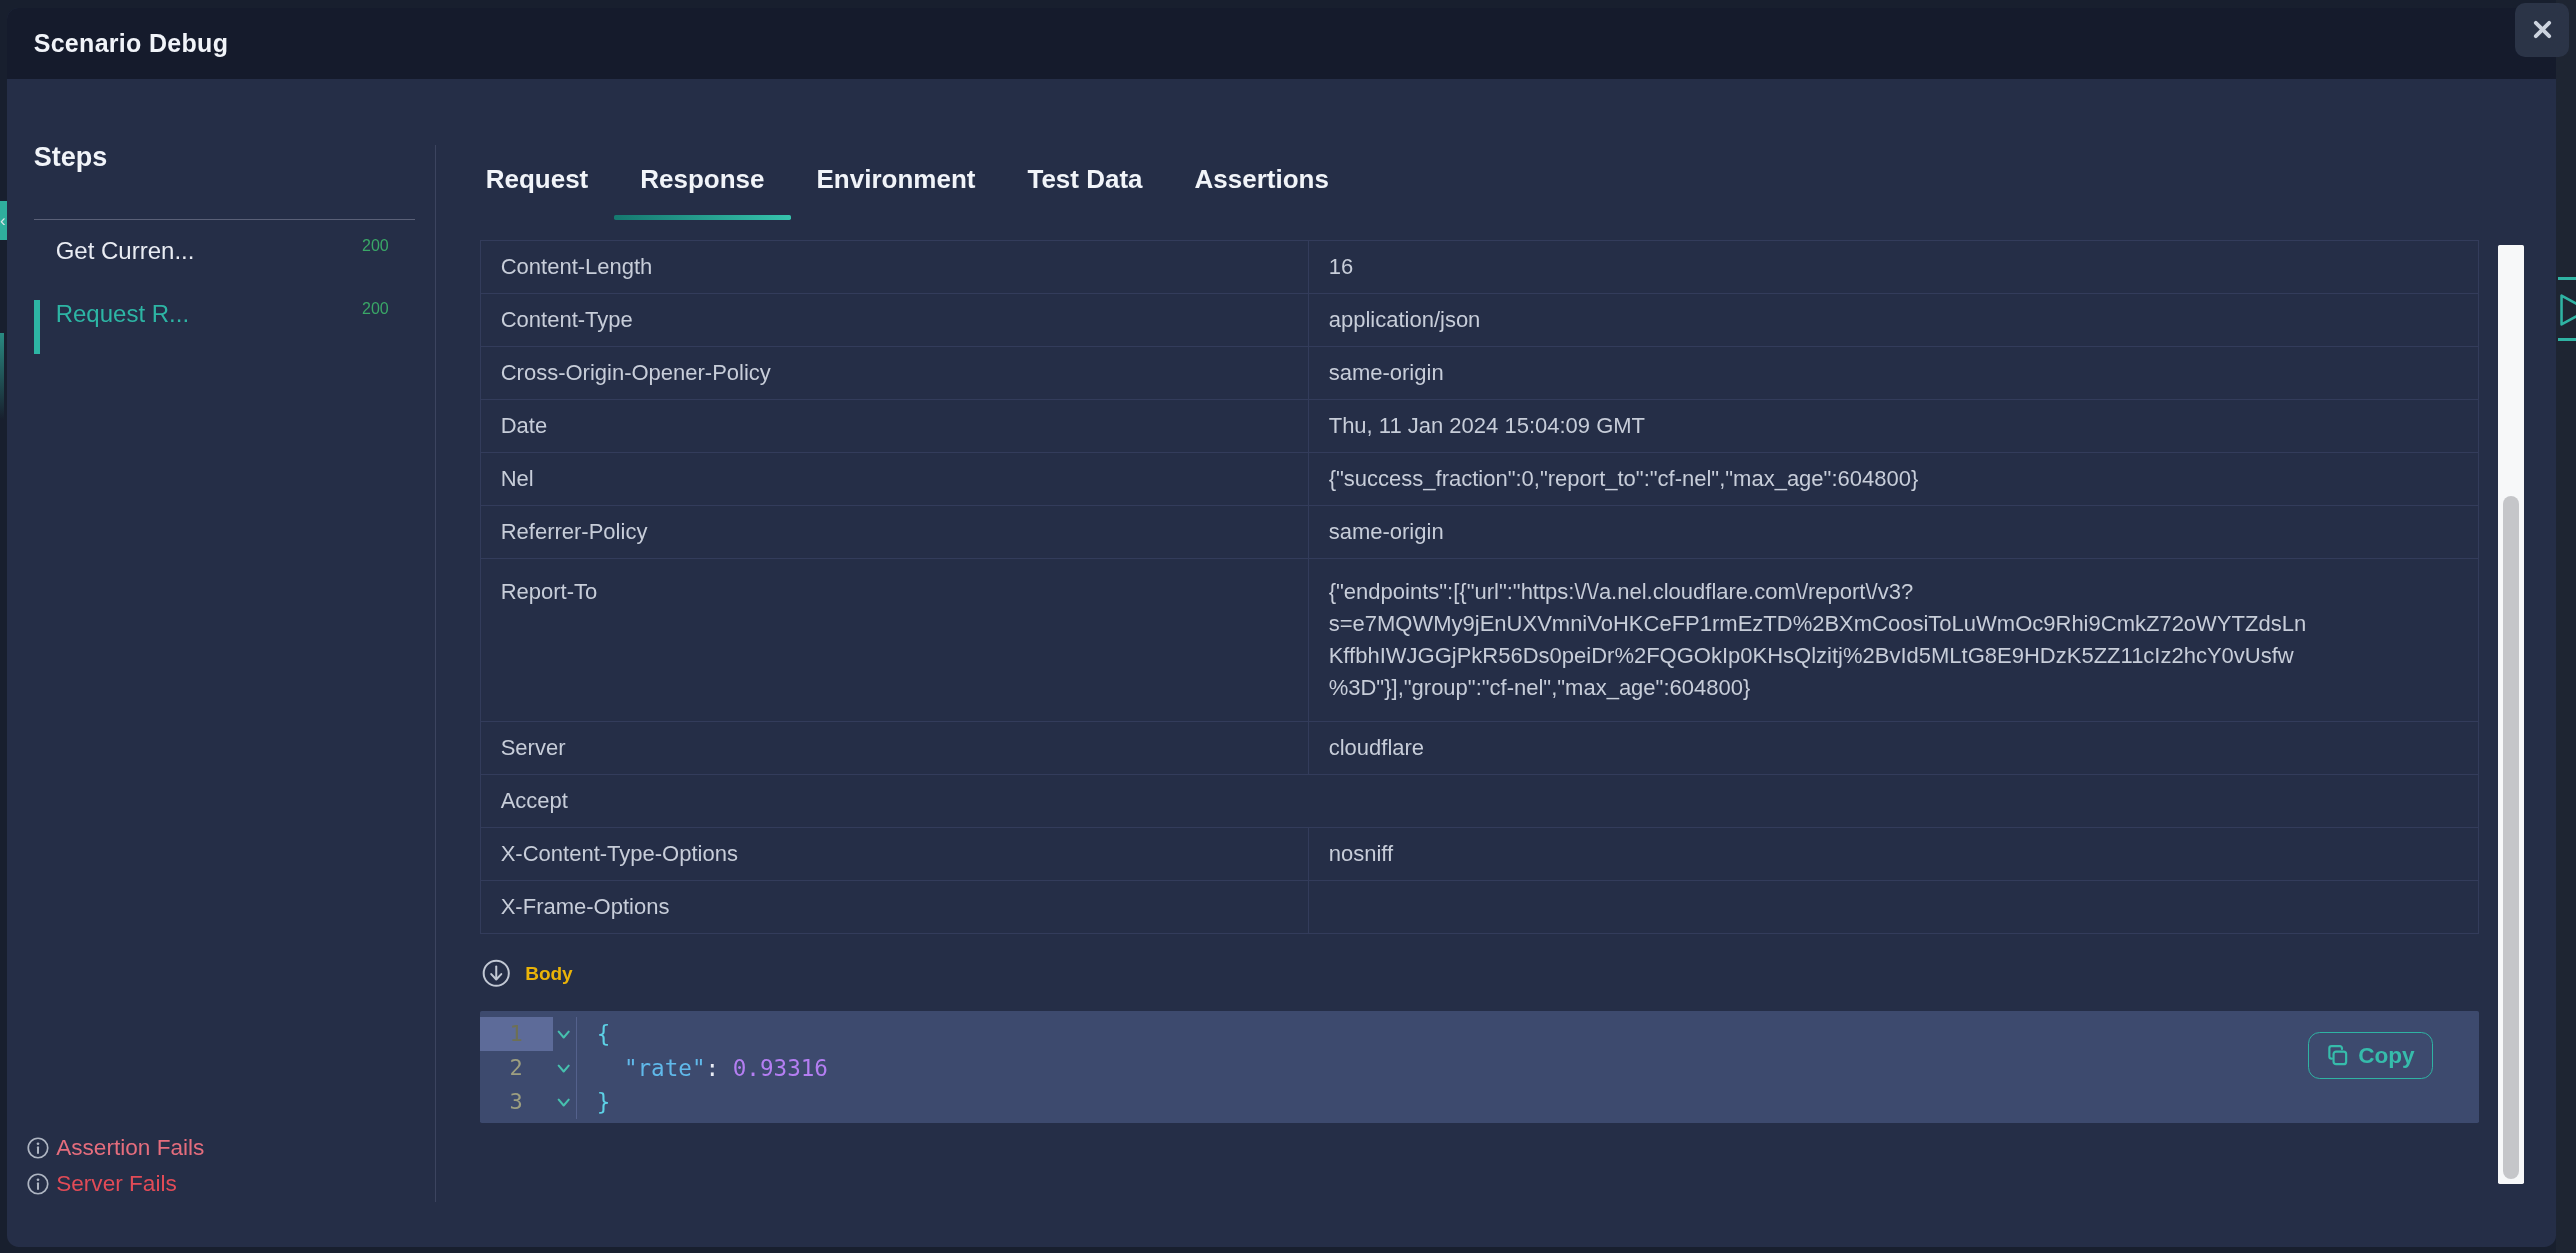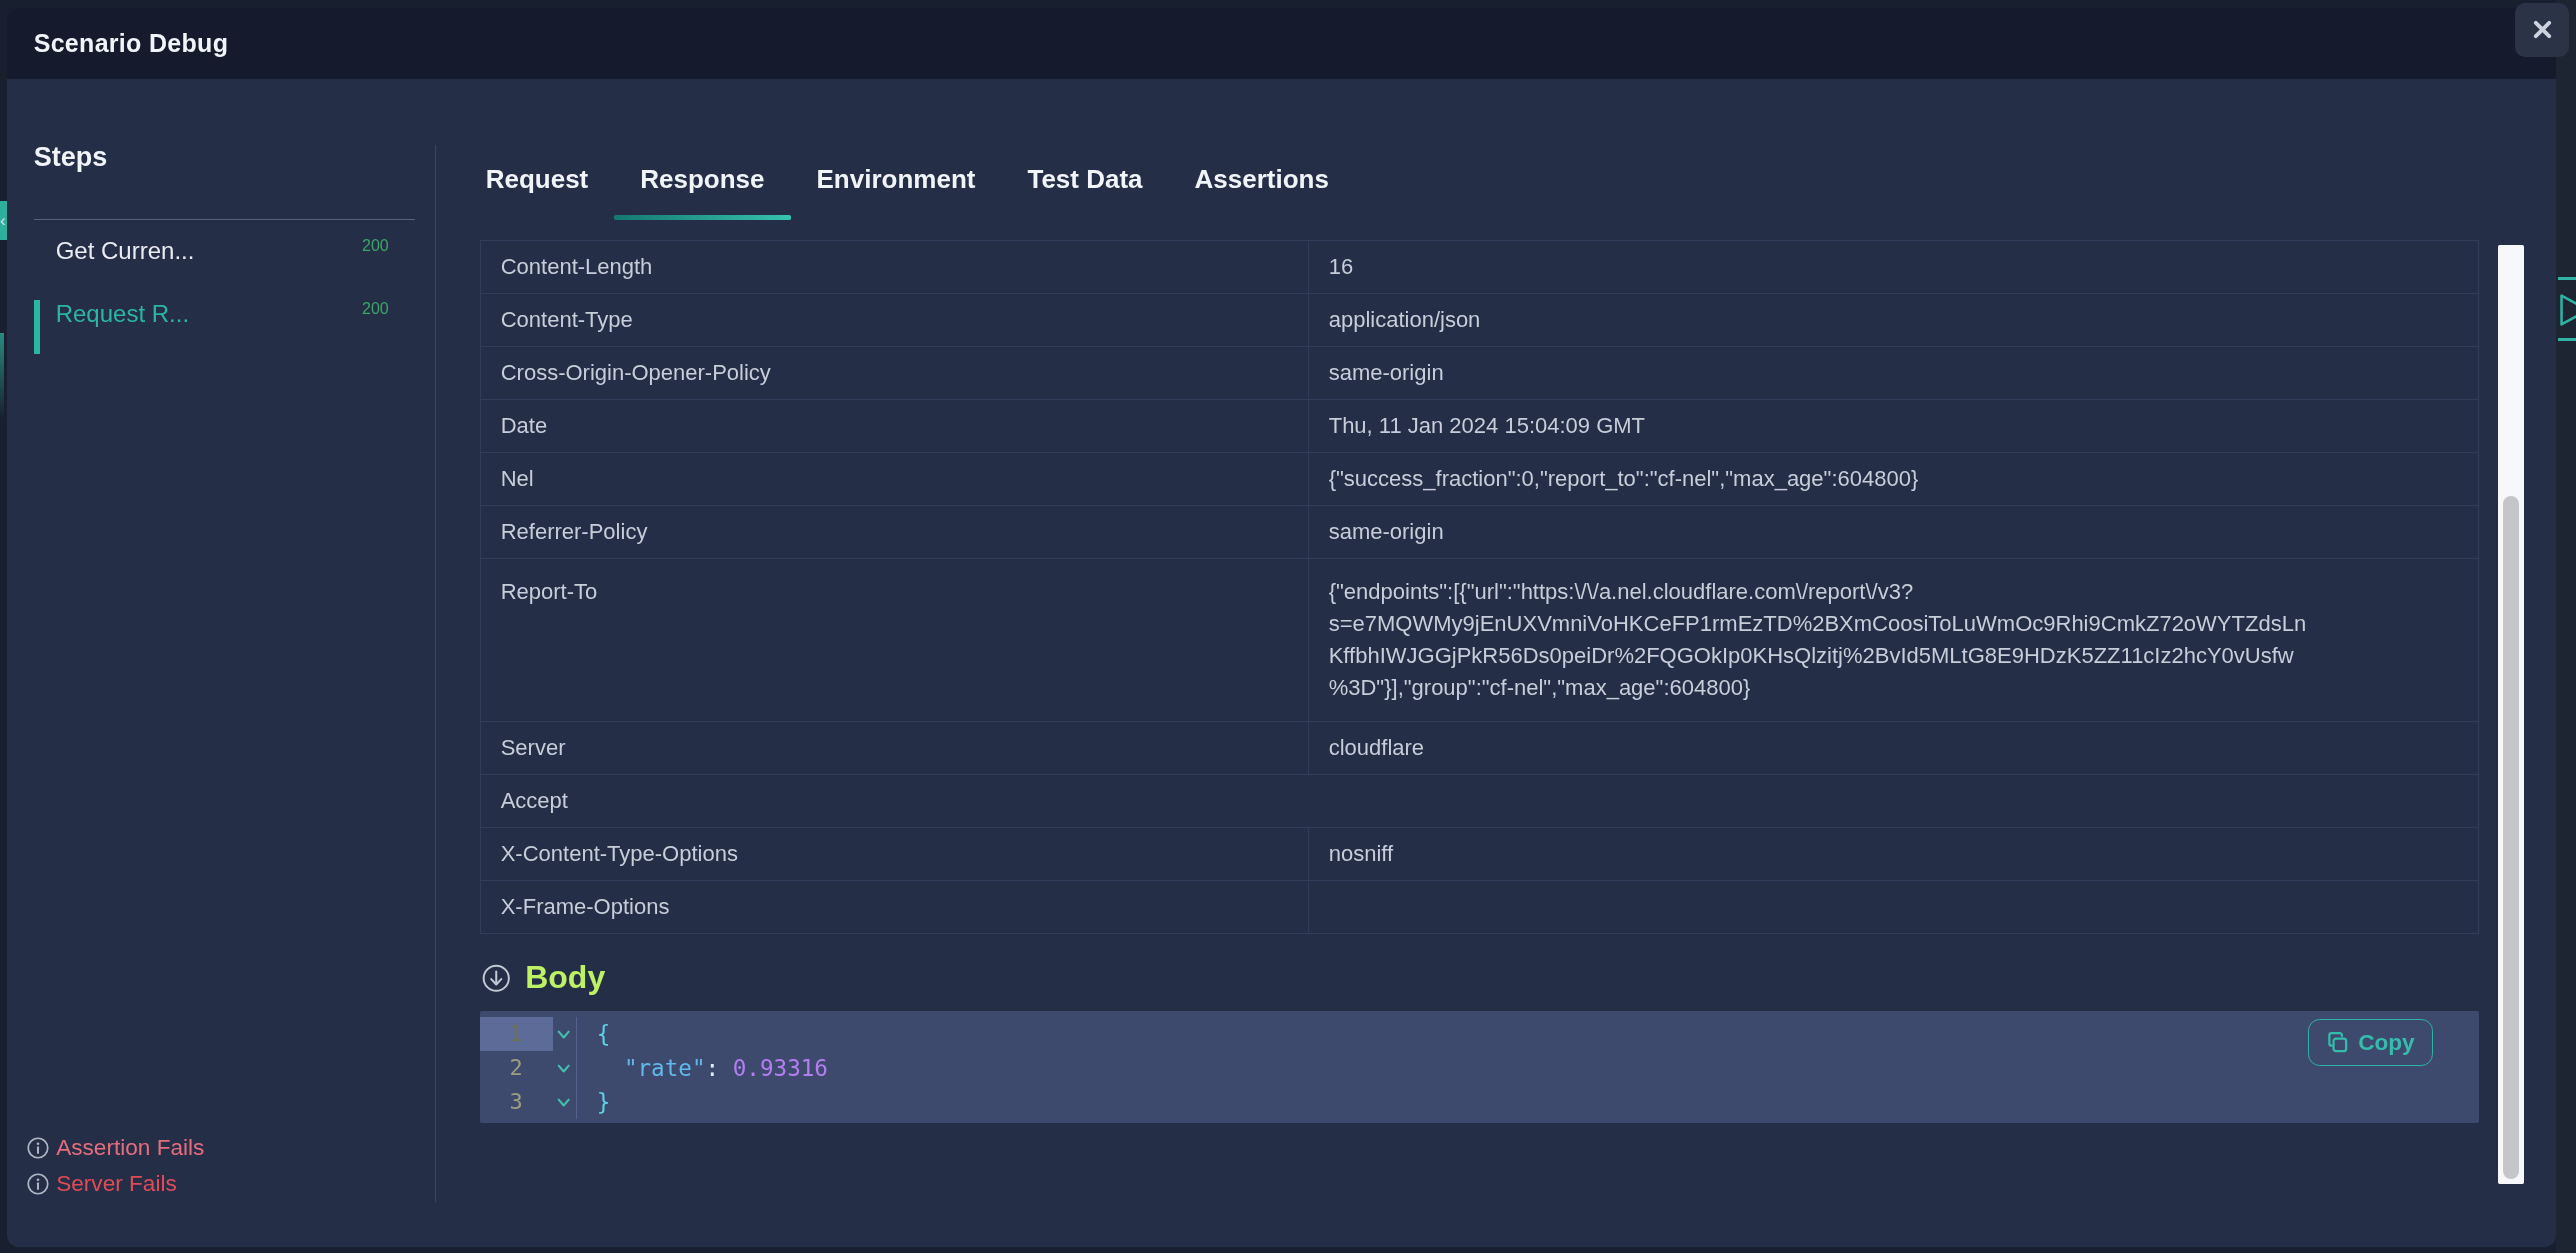--- a/index.html
+++ b/index.html
@@ -77,34 +77,34 @@
   .h-row{display:flex}
   .h-row + .h-row{border-top:0.8px solid var(--border)}
   .h-cell{display:flex;align-items:center;min-height:52px;padding:0 20px;font-size:22px;
     color:var(--text-table);line-height:32px}
   .h-key{width:828px;flex:none;border-right:0.8px solid var(--border)}
   .h-val{flex:1;white-space:pre-line;word-break:break-all}
   .h-row.tall .h-cell{align-items:flex-start;padding-top:17px;padding-bottom:17px}
   
   .body-header{position:absolute;left:475px;top:951px;display:flex;align-items:center;gap:15px}
   .collapse-btn{background:none;border:none;padding:0;display:flex;cursor:pointer}
-  .body-title{font-size:32px;font-weight:600;color:#bef264}
+  .body-title{font-size:19px;font-weight:600;color:#eab308}
   .code-block{position:absolute;left:473px;top:1003px;width:1999px;height:112px;background:var(--code-bg);
     border-radius:1.7px;font-family:"DejaVu Sans Mono",monospace;font-size:22.6px;padding:5.9px 0}
   .code-line{display:flex;height:34px;line-height:34px}
   .gutter{width:97px;flex:none;position:relative;border-right:0.8px solid var(--gutter-line);display:flex}
   .line-num{width:73px;flex:none;text-align:center;color:var(--gutter-num);font-size:22px}
   .code-line.hl .line-num{background:var(--gutter-hl);color:#6e7054}
   .fold-ic{width:22px;display:flex;align-items:center;justify-content:center;cursor:pointer}
   .code-text{padding-left:20px;white-space:pre}
   .tok-brace{color:var(--tok-brace)}
   .tok-key{color:var(--tok-key)}
   .tok-plain{color:var(--tok-plain)}
   .tok-number{color:var(--tok-number)}
-  .copy-btn{position:absolute;right:46px;top:8px;height:47px;display:flex;align-items:center;gap:8.4px;
+  .copy-btn{position:absolute;right:46px;top:21px;height:47px;display:flex;align-items:center;gap:8.4px;
     padding:0 17px;background:transparent;border:1.7px solid var(--copy-teal);border-radius:11.7px;
     color:#36bcab;font-size:22.6px;font-weight:600;font-family:"Liberation Sans",sans-serif;cursor:pointer}
   
   .scrollbar-track{position:absolute;left:2491px;top:237px;width:26px;height:939px;background:#f7f8f9;border-radius:1.7px}
   .scrollbar-thumb{position:absolute;left:5px;top:251px;width:16px;height:683px;background:#c5c6c9;border-radius:8.4px;cursor:grab}
 </style>
 </head>
 <body>
 
 <div class="bg-frag-btn">

